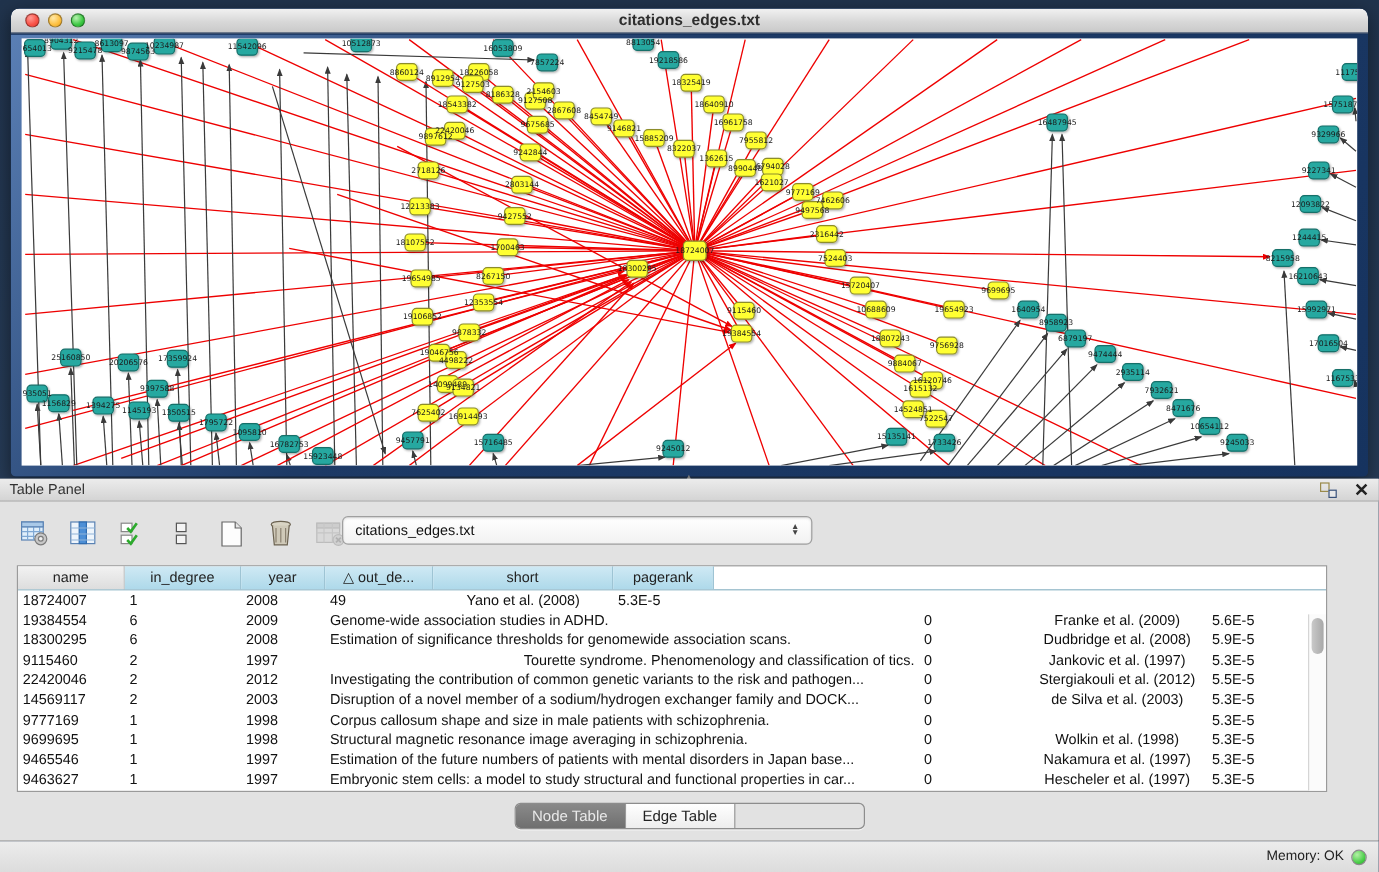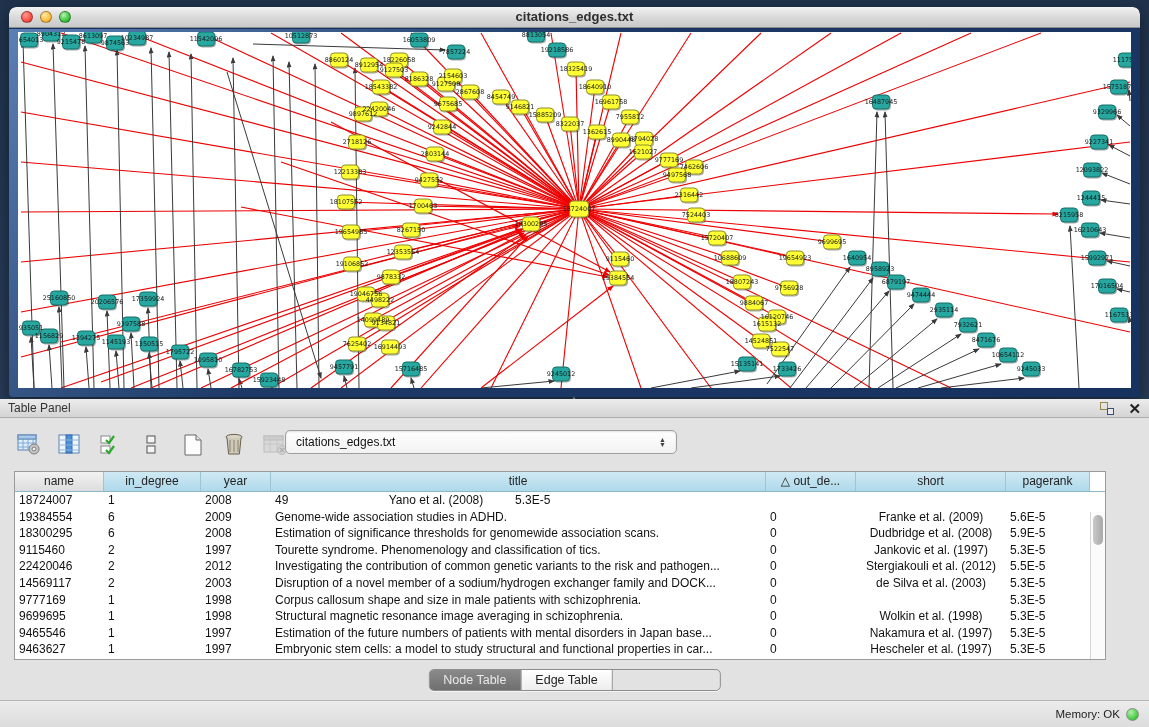--- a/index.html
+++ b/index.html
@@ -564,21 +564,20 @@
             <span>▲</span>
             <span>▼</span>
           </span>
       </div>
 
       <div class="tablebox">
         <div class="thead" id="thead">
             <div class="th gray" style="width: 89px; flex: 0 0 89px;">name</div>
             <div class="th" style="width: 97px; flex: 0 0 97px;">in_degree</div>
             <div class="th" style="width: 70px; flex: 0 0 70px;">year</div>
-            <div class="th" style="width: 495px; flex: 0 0 495px;">title</div>
             <div class="th" style="width: 90px; flex: 0 0 90px;">△ out_de...</div>
             <div class="th" style="width: 150px; flex: 0 0 150px;">short</div>
             <div class="th" style="width: 84px; flex: 0 0 84px;">pagerank</div>
           </div>
         <div class="tbody" id="tbody">
           <div class="tr">
               <div class="td" style="width: 89px; flex: 0 0 89px;">18724007</div>
               <div class="td" style="width: 97px; flex: 0 0 97px;">1</div>
               <div class="td" style="width: 70px; flex: 0 0 70px;">2008</div>
               <div class="td" style="width: 90px; flex: 0 0 90px;">49</div>
@@ -600,21 +599,21 @@
               <div class="td" style="width: 70px; flex: 0 0 70px;">2008</div>
               <div class="td" style="width: 495px; flex: 0 0 495px;">Estimation of significance thresholds for genomewide association scans.</div>
               <div class="td" style="width: 90px; flex: 0 0 90px;">0</div>
               <div class="td" style="width: 150px; flex: 0 0 150px; text-align: center;">Dudbridge et al. (2008)</div>
               <div class="td" style="width: 84px; flex: 0 0 84px;">5.9E-5</div>
             </div>
             <div class="tr">
               <div class="td" style="width: 89px; flex: 0 0 89px;">9115460</div>
               <div class="td" style="width: 97px; flex: 0 0 97px;">2</div>
               <div class="td" style="width: 70px; flex: 0 0 70px;">1997</div>
-              <div class="td" style="width: 495px; flex: 0 0 495px;">Tourette syndrome. Phenomenology and classification of tics.</div>
+              <div class="td" style="width: 495px; flex: 0 0 495px; text-align: right;">Tourette syndrome. Phenomenology and classification of tics.</div>
               <div class="td" style="width: 90px; flex: 0 0 90px;">0</div>
               <div class="td" style="width: 150px; flex: 0 0 150px; text-align: center;">Jankovic et al. (1997)</div>
               <div class="td" style="width: 84px; flex: 0 0 84px;">5.3E-5</div>
             </div>
             <div class="tr">
               <div class="td" style="width: 89px; flex: 0 0 89px;">22420046</div>
               <div class="td" style="width: 97px; flex: 0 0 97px;">2</div>
               <div class="td" style="width: 70px; flex: 0 0 70px;">2012</div>
               <div class="td" style="width: 495px; flex: 0 0 495px;">Investigating the contribution of common genetic variants to the risk and pathogen...</div>
               <div class="td" style="width: 90px; flex: 0 0 90px;">0</div>

